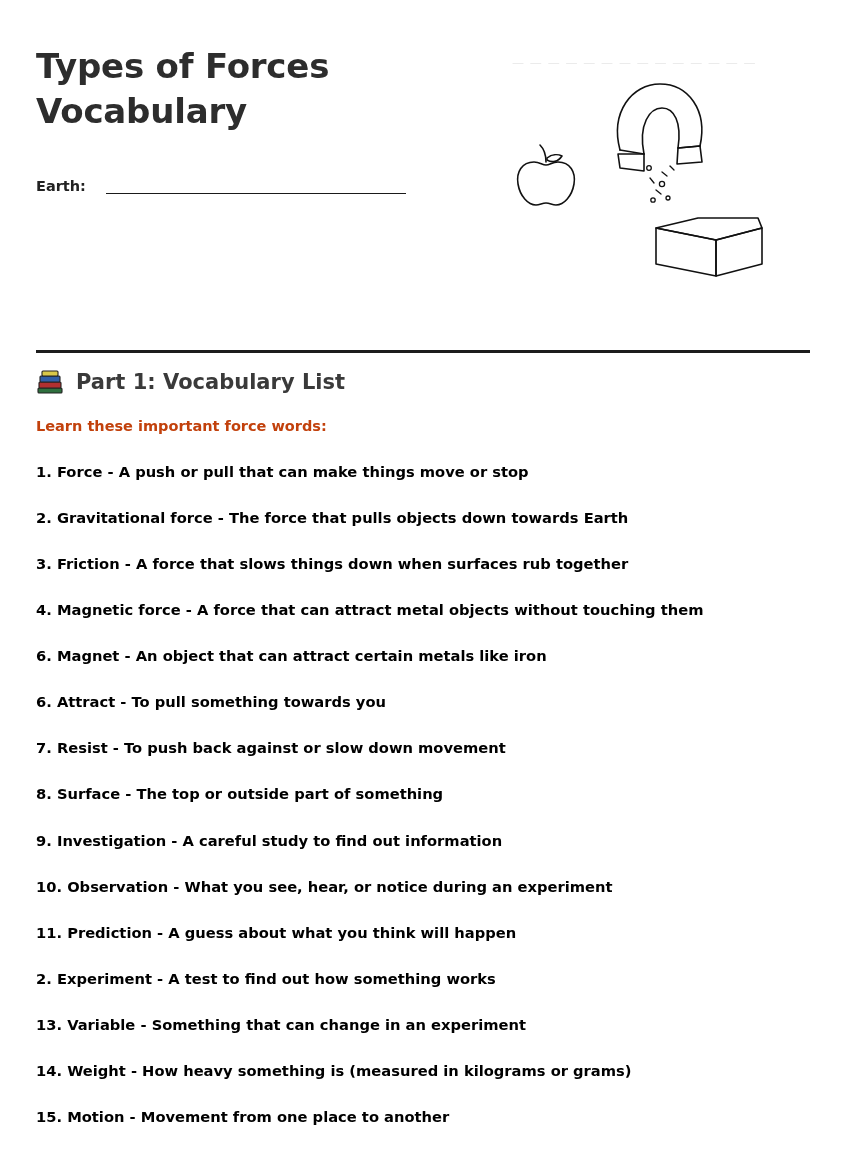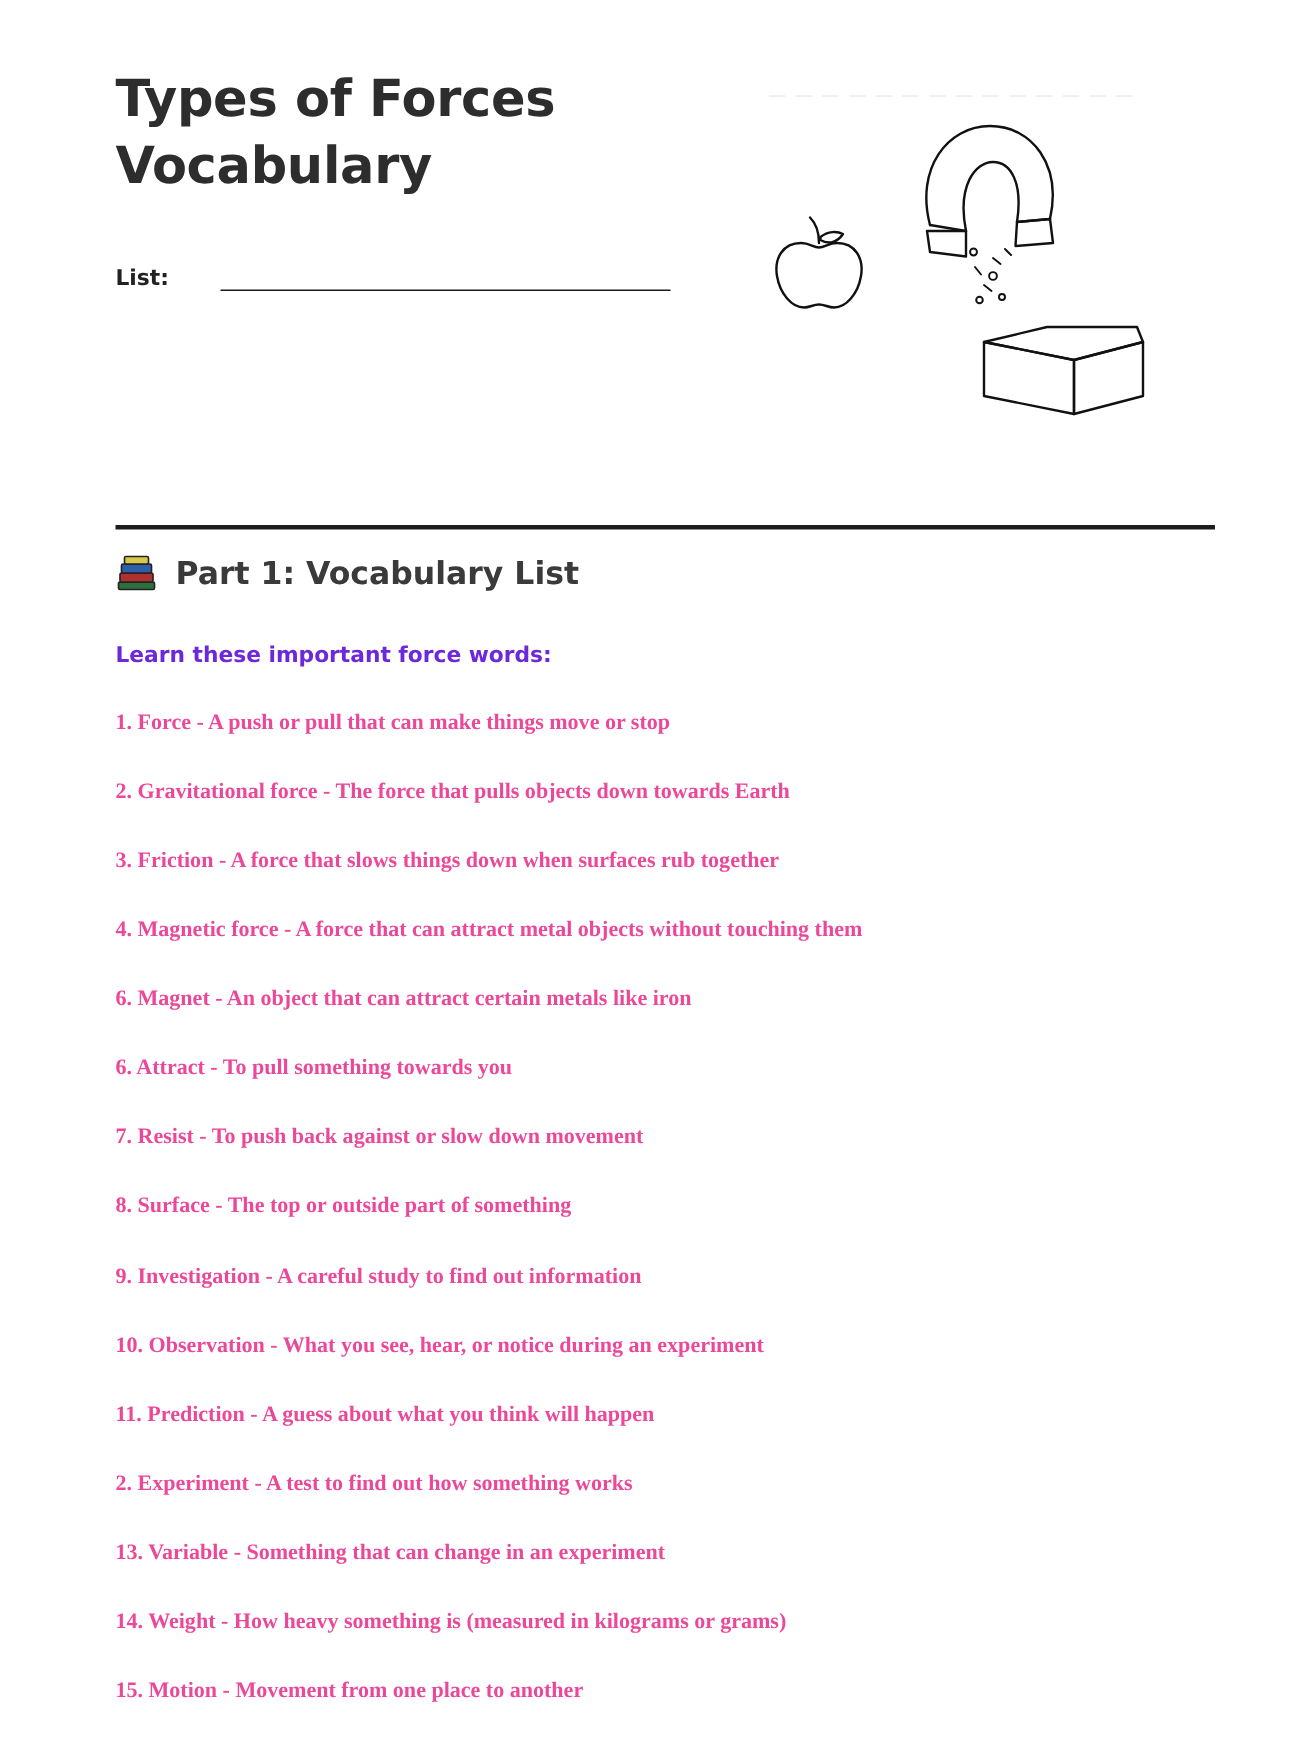--- a/index.html
+++ b/index.html
@@ -14,21 +14,21 @@
     color: #111111;
     position: relative;
     overflow: hidden;
   }
 
   .page {
     position: relative;
     width: 860px;
     height: 1161px;
     box-sizing: border-box;
-    padding: 44px 50px 0 77px;
+    padding: 44px 50px 0 36px;
   }
 
   
   .header {
     position: relative;
     height: 300px;
   }
 
   .doc-title {
     font-size: 34px;
@@ -104,52 +104,51 @@
   }
   .section-title {
     font-size: 21px;
     font-weight: bold;
     color: #3a3a3a;
   }
 
   .lead-in {
     font-size: 14.5px;
     font-weight: bold;
-    color: #6d28d9;
-    margin-top: 34px;
+    color: #c2410c;
+    margin-top: 23px;
   }
 
   .vocab-list {
     list-style: none;
     margin: 0;
     padding: 0;
   }
   .vocab-list li {
     font-size: 14.7px;
     font-weight: bold;
-    color: #ec4899;
+    color: #000000;
     margin-top: 28.5px;
     line-height: 1.2;
-    font-family: Liberation Serif, serif;
   }
 </style>
 </head>
 <body>
 
 <div class="page">
 
   <div class="header">
 
     <h1 class="doc-title">
       <span>Types of Forces</span><br>
       <span>Vocabulary</span>
     </h1>
 
     <div class="field-row first">
-      <span class="field-label">List:</span>
+      <span class="field-label">Earth:</span>
       <span class="field-line"></span>
     </div>
 
 
     <div class="illustration">
       <div class="illus-faint">— — — — — — — — — — — — — —</div>
       <svg width="300" height="230" viewBox="0 0 300 230">
         <g fill="none" stroke="#111111" stroke-width="1.6" stroke-linecap="round" stroke-linejoin="round">
 
           <g>

